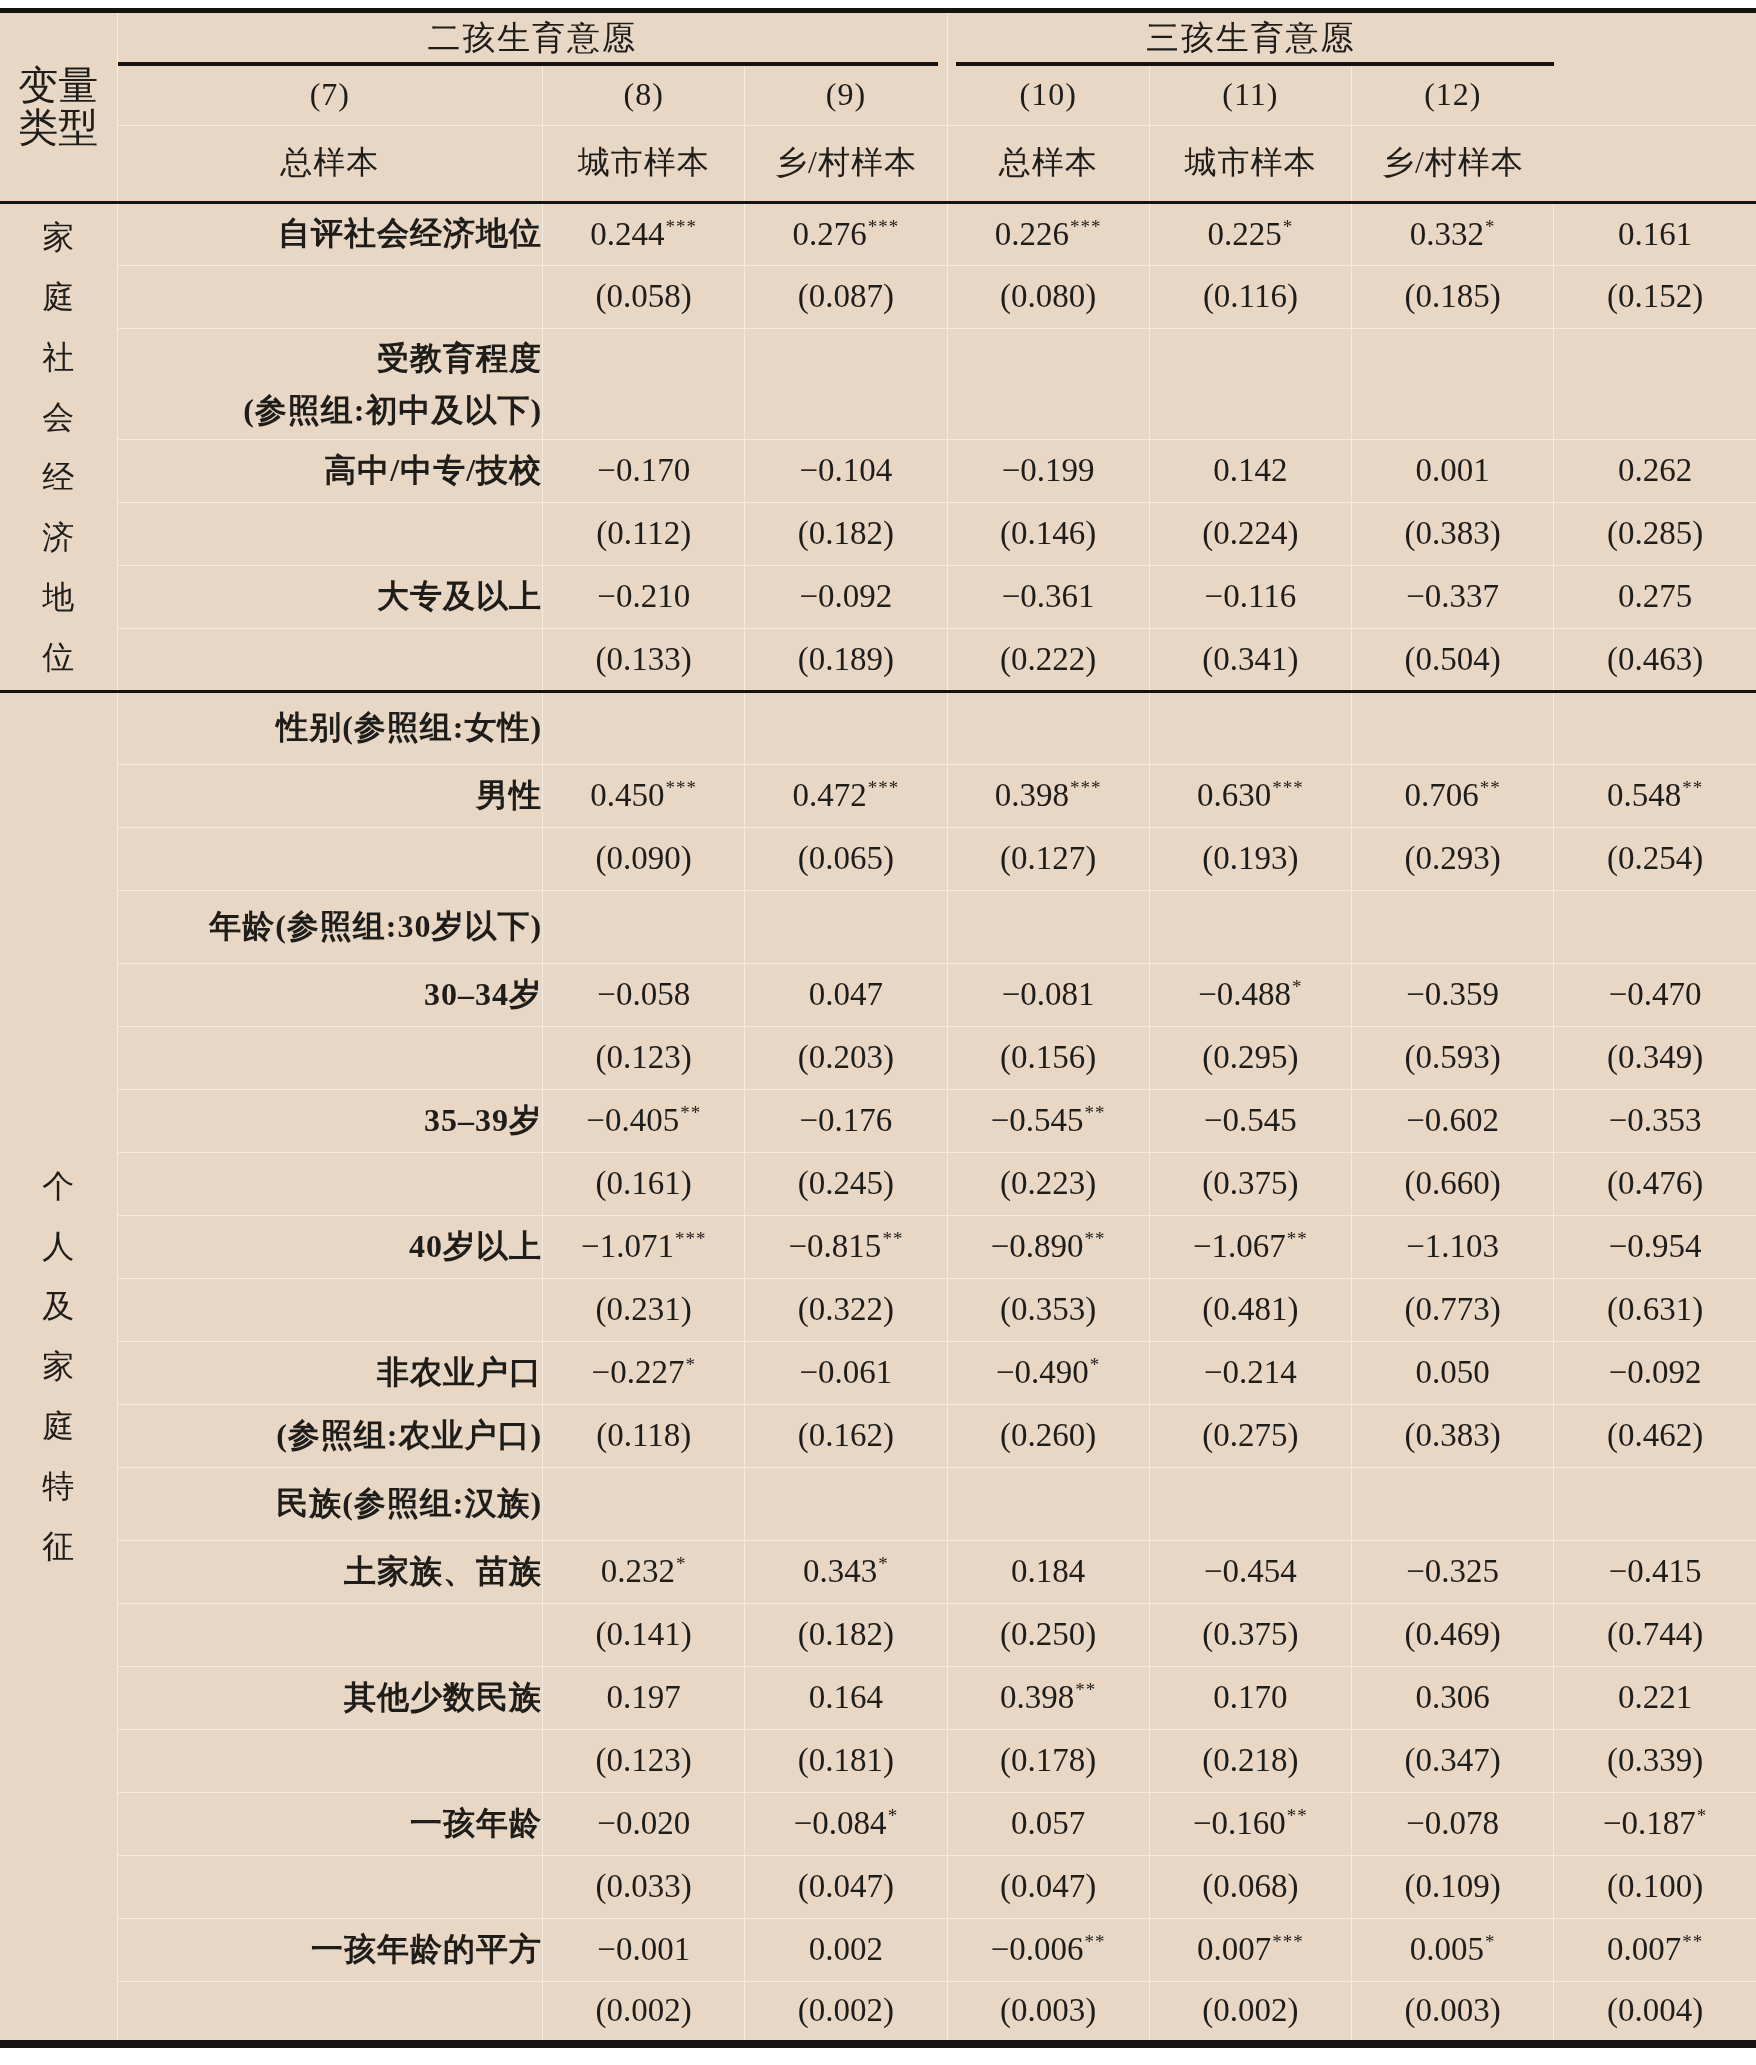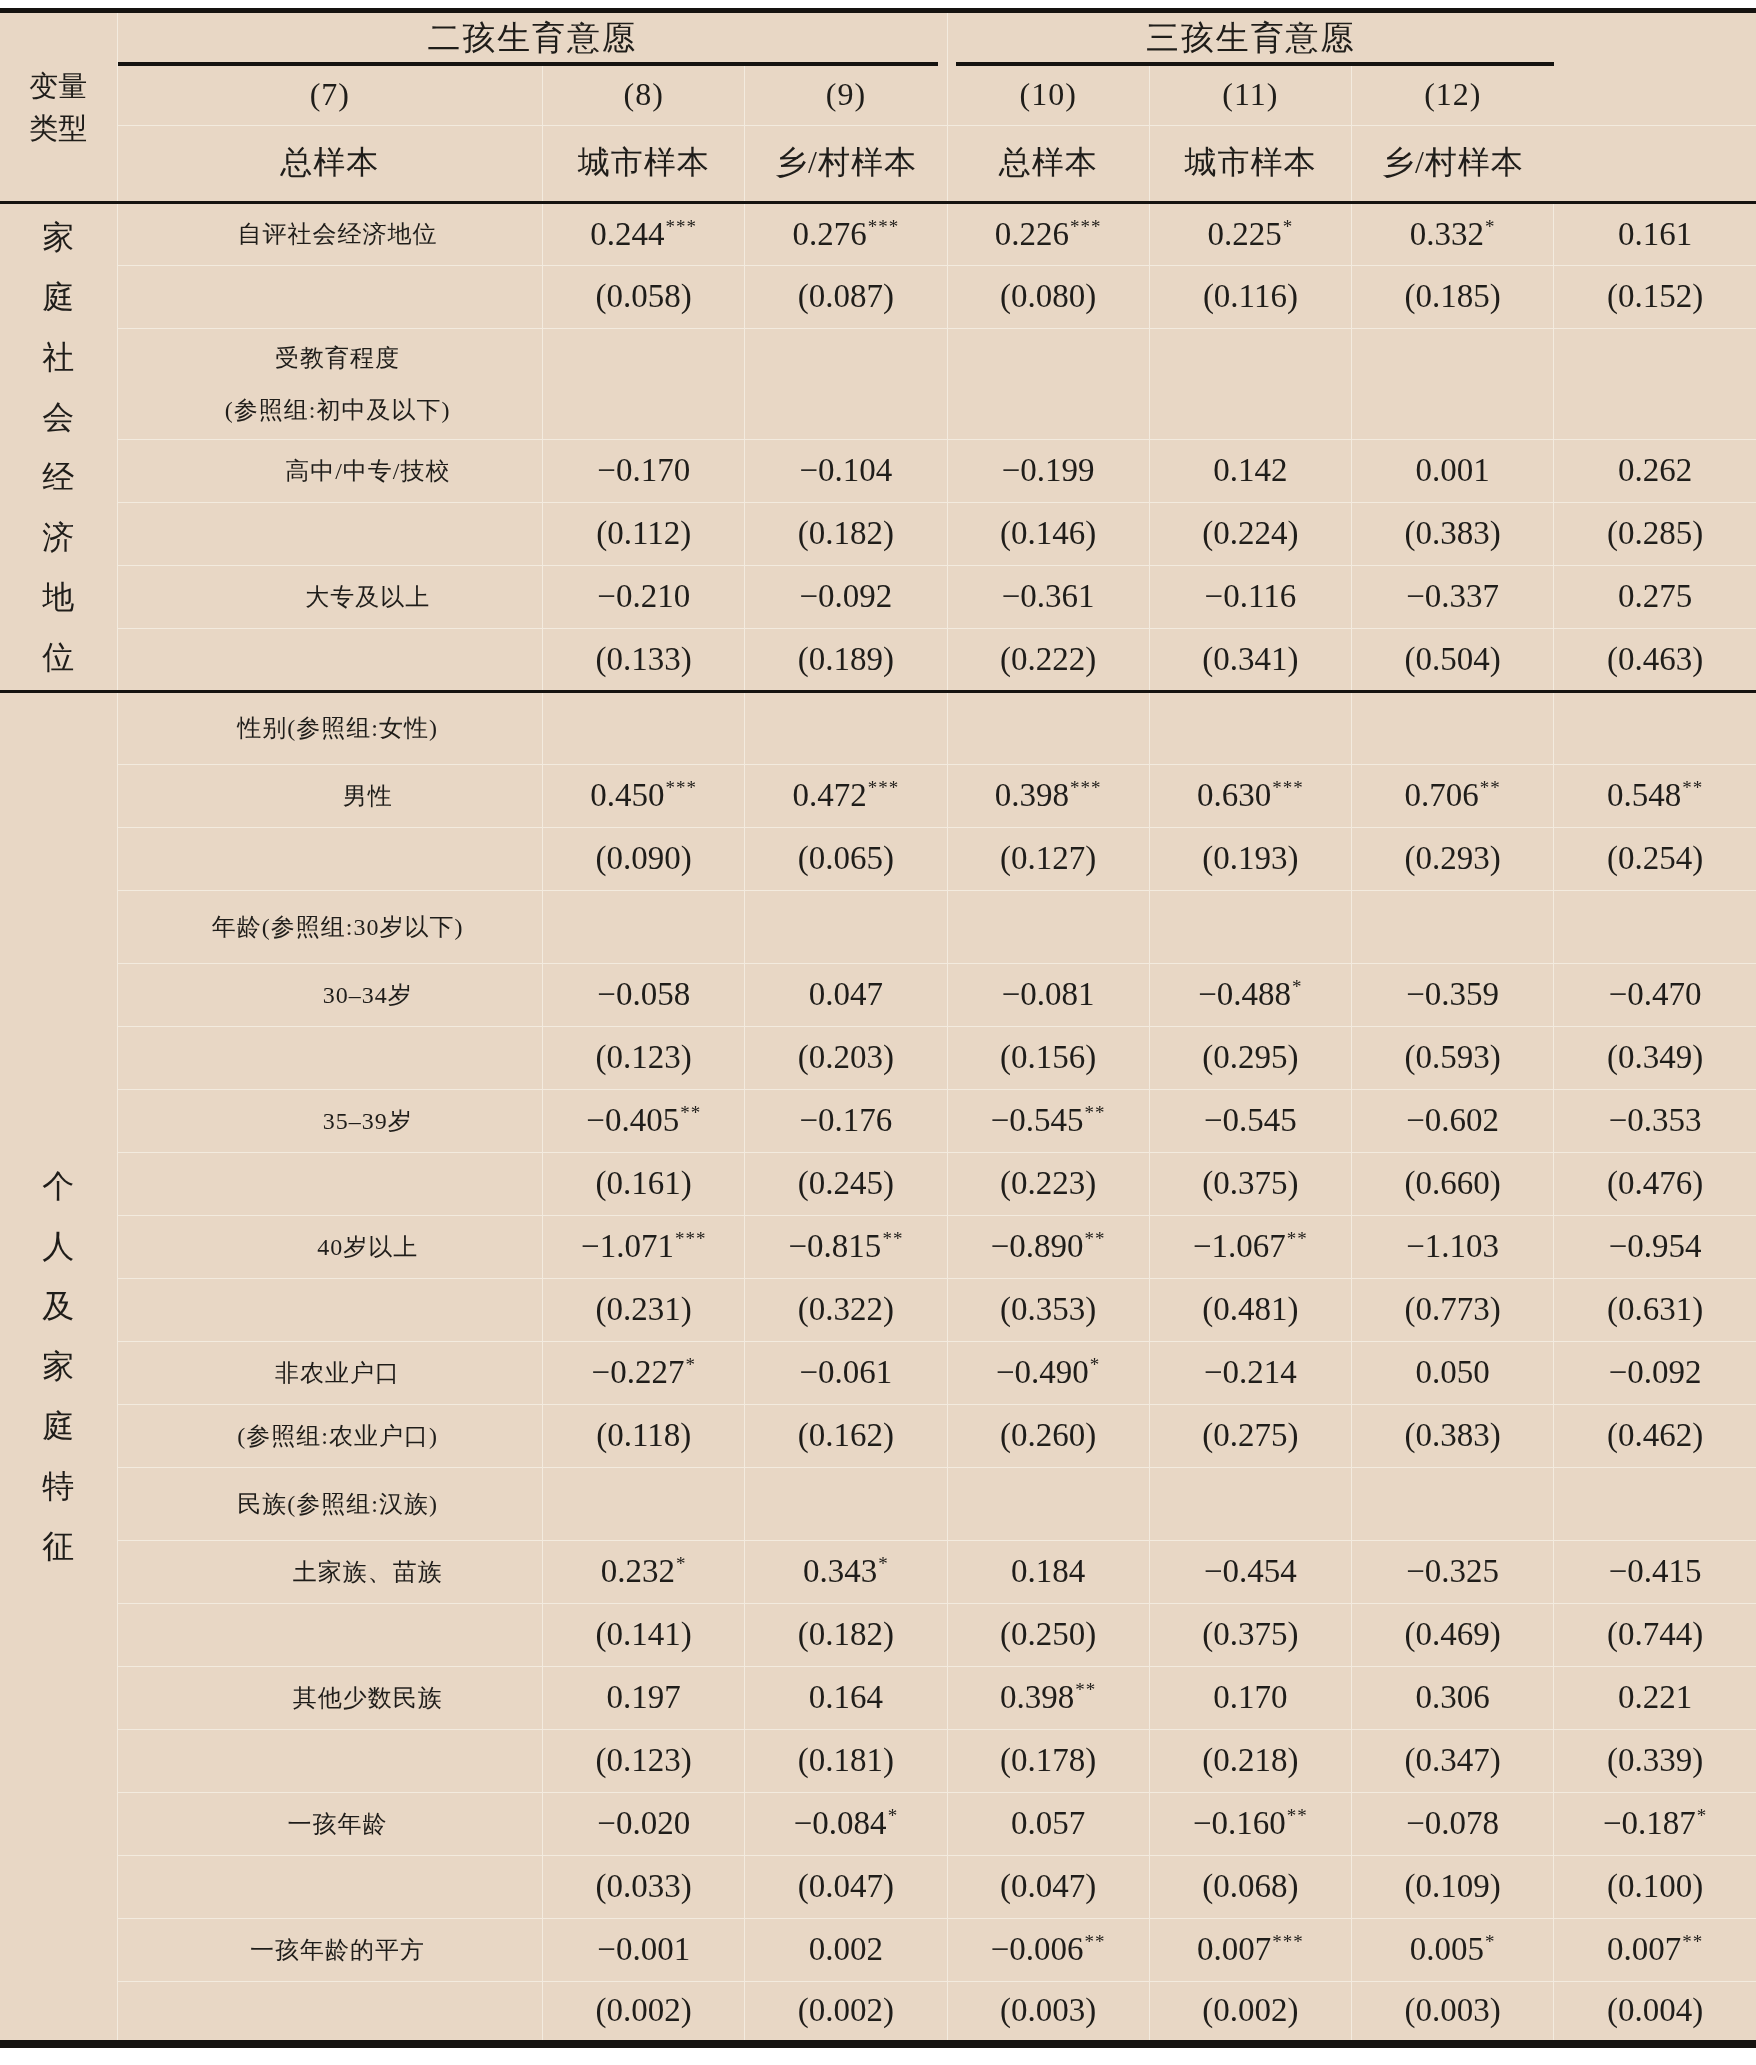--- a/index.html
+++ b/index.html
@@ -12,34 +12,34 @@
   col.c-label{width:425px;}
   col.c-data{width:202px;}
   th,td{padding:0;font-weight:normal;vertical-align:middle;
         border-right:1px solid #f3ebdf;}
   th:last-child,td:last-child{border-right:none;}
   tr{border-bottom:1px solid #f3ebdf;}
   
   tr.r-h1{height:54px;border-bottom:none;}
   tr.r-h2{height:61px;}
   tr.r-h3{height:77px;border-bottom:3.8px solid #151310;}
-  th.corner{font-size:29px;line-height:42px;text-align:center;}
+  th.corner{font-size:40px;line-height:42px;text-align:center;}
   th.group-head{font-size:33px;text-align:center;position:relative;letter-spacing:1.9px;}
   th.group-head::after{content:"";position:absolute;bottom:-1.9px;height:3.8px;background:#151310;}
   th.group-head.first::after{left:0;right:8.6px;}
   th.group-head.second::after{left:8.6px;right:0;}
   th.model-no,th.sample{font-size:32px;text-align:center;letter-spacing:1px;}
   
   tr.r-coef,tr.r-se{height:63px;}
   tr.r-label{height:73px;}
   tr.r-label2{height:111px;}
   tr.section-start{border-top:3.8px solid #151310;}
   td.group-cell{text-align:center;font-size:32px;}
   td.group-cell div{line-height:60px;}
-  td.label-cell{font-size:24px;text-align:center;padding-left:15.4px;letter-spacing:1px;}
+  td.label-cell{font-size:32px;text-align:right;padding-left:15.4px;letter-spacing:1px;font-weight:bold;}
   td.label-cell.indent{padding-left:76px;}
   td.label-cell div{line-height:52px;}
   td.data-cell{font-size:33px;text-align:center;white-space:nowrap;}
   sup.stars{font-size:19px;letter-spacing:1px;vertical-align:super;line-height:0;margin-left:1px;}
 </style>
 </head>
 <body>
 
 <div class="sheet">
   <table class="reg">

